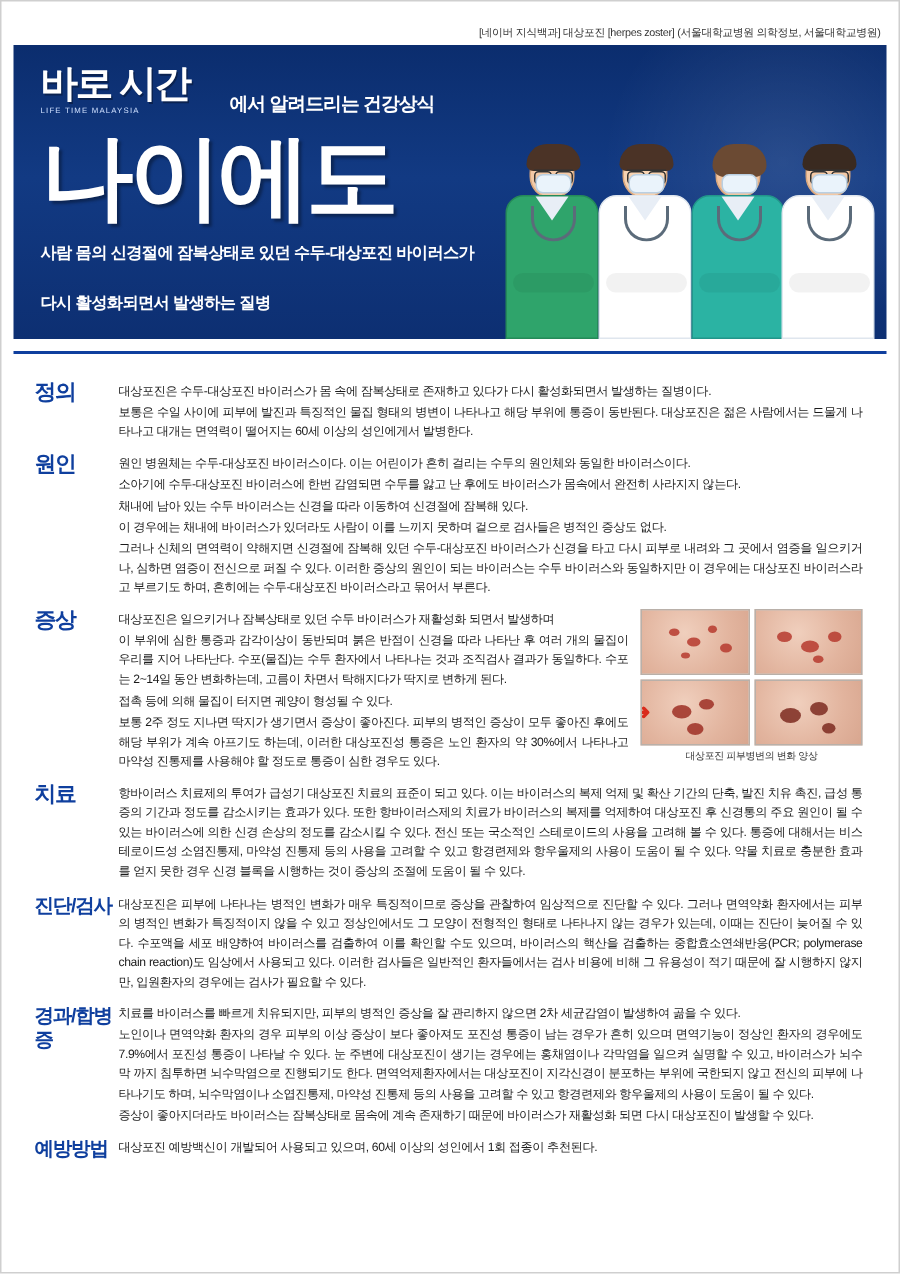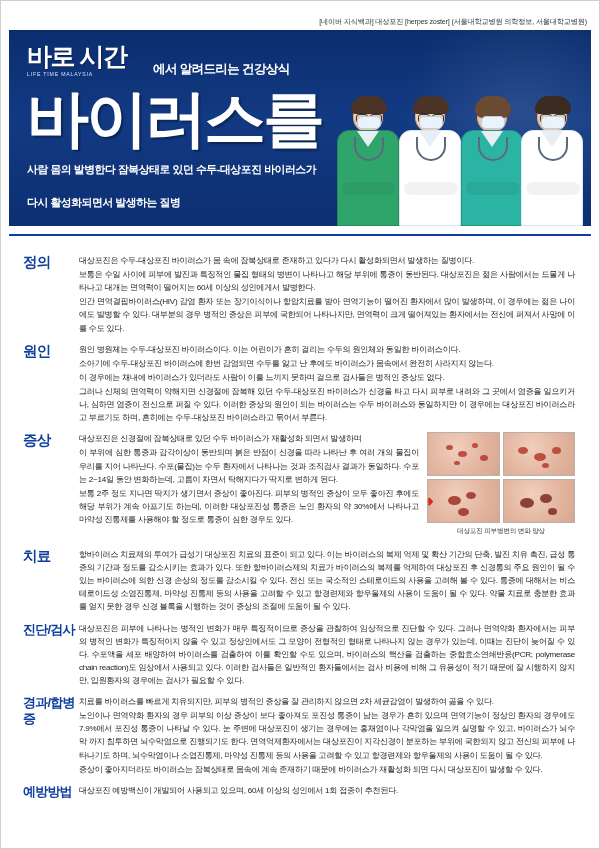--- a/index.html
+++ b/index.html
@@ -264,22 +264,22 @@
 
   <div class="hero">
     <div class="hero-left">
       <div class="logo-row">
         <div class="logo-mark">
           <div class="logo-text">바로 시간</div>
           <div class="logo-sub">LIFE TIME MALAYSIA</div>
         </div>
         <div class="logo-tail">에서 알려드리는 건강상식</div>
       </div>
-      <div class="hero-title">바이러스를</div>
-      <div class="hero-sub">사람 몸의 발병한다 잠복상태로 있던 수두-대상포진 바이러스가</div>
+      <div class="hero-title">나이에도</div>
+      <div class="hero-sub">사람 몸의 신경절에 잠복상태로 있던 수두-대상포진 바이러스가</div>
       <div class="hero-sub" style="margin-top:16px">다시 활성화되면서 발생하는 질병</div>
     </div>
 
     <div class="doctors">
       <div class="doc doc1 green">
         <div class="head">
             <div class="hair"></div>
             <div class="glasses"></div>
             <div class="mask"></div>
           </div>
@@ -329,29 +329,29 @@
 
   <div class="divider-top"></div>
 
   <div class="content">
 
     <div class="section">
       <div class="sec-head">정의</div>
       <div class="sec-body">
         <p>대상포진은 수두-대상포진 바이러스가 몸 속에 잠복상태로 존재하고 있다가 다시 활성화되면서 발생하는 질병이다.</p>
         <p>보통은 수일 사이에 피부에 발진과 특징적인 물집 형태의 병변이 나타나고 해당 부위에 통증이 동반된다. 대상포진은 젊은 사람에서는 드물게 나타나고 대개는 면역력이 떨어지는 60세 이상의 성인에게서 발병한다.</p>
-        <p>인간 면역결핍바이러스(HIV) 감염 환자 또는 장기이식이나 항암치료를 받아 면역기능이 떨어진 환자에서 많이 발생하며, 이 경우에는 젊은 나이에도 발병할 수 있다. 대부분의 경우 병적인 증상은 피부에 국한되어 나타나지만, 면역력이 크게 떨어져있는 환자에서는 전신에 퍼져서 사망에 이를 수도 있다.</p>
       </div>
     </div>
 
     <div class="section">
       <div class="sec-head">원인</div>
       <div class="sec-body">
         <p>원인 병원체는 수두-대상포진 바이러스이다. 이는 어린이가 흔히 걸리는 수두의 원인체와 동일한 바이러스이다.</p>
         <p>소아기에 수두-대상포진 바이러스에 한번 감염되면 수두를 앓고 난 후에도 바이러스가 몸속에서 완전히 사라지지 않는다.</p>
+        <p>채내에 남아 있는 수두 바이러스는 신경을 따라 이동하여 신경절에 잠복해 있다.</p>
         <p>이 경우에는 채내에 바이러스가 있더라도 사람이 이를 느끼지 못하며 겉으로 검사들은 병적인 증상도 없다.</p>
         <p>그러나 신체의 면역력이 약해지면 신경절에 잠복해 있던 수두-대상포진 바이러스가 신경을 타고 다시 피부로 내려와 그 곳에서 염증을 일으키거나, 심하면 염증이 전신으로 퍼질 수 있다. 이러한 증상의 원인이 되는 바이러스는 수두 바이러스와 동일하지만 이 경우에는 대상포진 바이러스라고 부르기도 하며, 흔히에는 수두-대상포진 바이러스라고 묶어서 부른다.</p>
       </div>
     </div>
 
     <div class="section">
       <div class="sec-head">증상</div>
       <div class="sec-body with-figure">
 
         <div class="figure-wrap">
@@ -381,22 +381,23 @@
             <div class="photo">
               <div class="skin"></div>
               <div class="rash" style="left:16px;top:18px;width:14px;height:10px;background:#7d2a20"></div>
               <div class="rash" style="left:36px;top:14px;width:12px;height:9px;background:#7d2a20"></div>
               <div class="rash" style="left:44px;top:28px;width:9px;height:7px;background:#7d2a20"></div>
             </div>
           </div>
           <div class="photo-cap">대상포진 피부병변의 변화 양상</div>
         </div>
 
-        <p>대상포진은 신경절에 잠복상태로 있던 수두 바이러스가 재활성화 되면서 발생하며</p>
+        <p>대상포진은 일으키거나 잠복상태로 있던 수두 바이러스가 재활성화 되면서 발생하며</p>
         <p>이 부위에 심한 통증과 감각이상이 동반되며 붉은 반점이 신경을 따라 나타난 후 여러 개의 물집이 우리를 지어 나타난다. 수포(물집)는 수두 환자에서 나타나는 것과 조직검사 결과가 동일하다. 수포는 2~14일 동안 변화하는데, 고름이 차면서 탁해지다가 딱지로 변하게 된다.</p>
+        <p>접촉 등에 의해 물집이 터지면 궤양이 형성될 수 있다.</p>
         <p>보통 2주 정도 지나면 딱지가 생기면서 증상이 좋아진다. 피부의 병적인 증상이 모두 좋아진 후에도 해당 부위가 계속 아프기도 하는데, 이러한 대상포진성 통증은 노인 환자의 약 30%에서 나타나고 마약성 진통제를 사용해야 할 정도로 통증이 심한 경우도 있다.</p>
       </div>
     </div>
 
     <div class="section">
       <div class="sec-head">치료</div>
       <div class="sec-body">
         <p>항바이러스 치료제의 투여가 급성기 대상포진 치료의 표준이 되고 있다. 이는 바이러스의 복제 억제 및 확산 기간의 단축, 발진 치유 촉진, 급성 통증의 기간과 정도를 감소시키는 효과가 있다. 또한 항바이러스제의 치료가 바이러스의 복제를 억제하여 대상포진 후 신경통의 주요 원인이 될 수 있는 바이러스에 의한 신경 손상의 정도를 감소시킬 수 있다. 전신 또는 국소적인 스테로이드의 사용을 고려해 볼 수 있다. 통증에 대해서는 비스테로이드성 소염진통제, 마약성 진통제 등의 사용을 고려할 수 있고 항경련제와 항우울제의 사용이 도움이 될 수 있다. 약물 치료로 충분한 효과를 얻지 못한 경우 신경 블록을 시행하는 것이 증상의 조절에 도움이 될 수 있다.</p>
       </div>
     </div>

